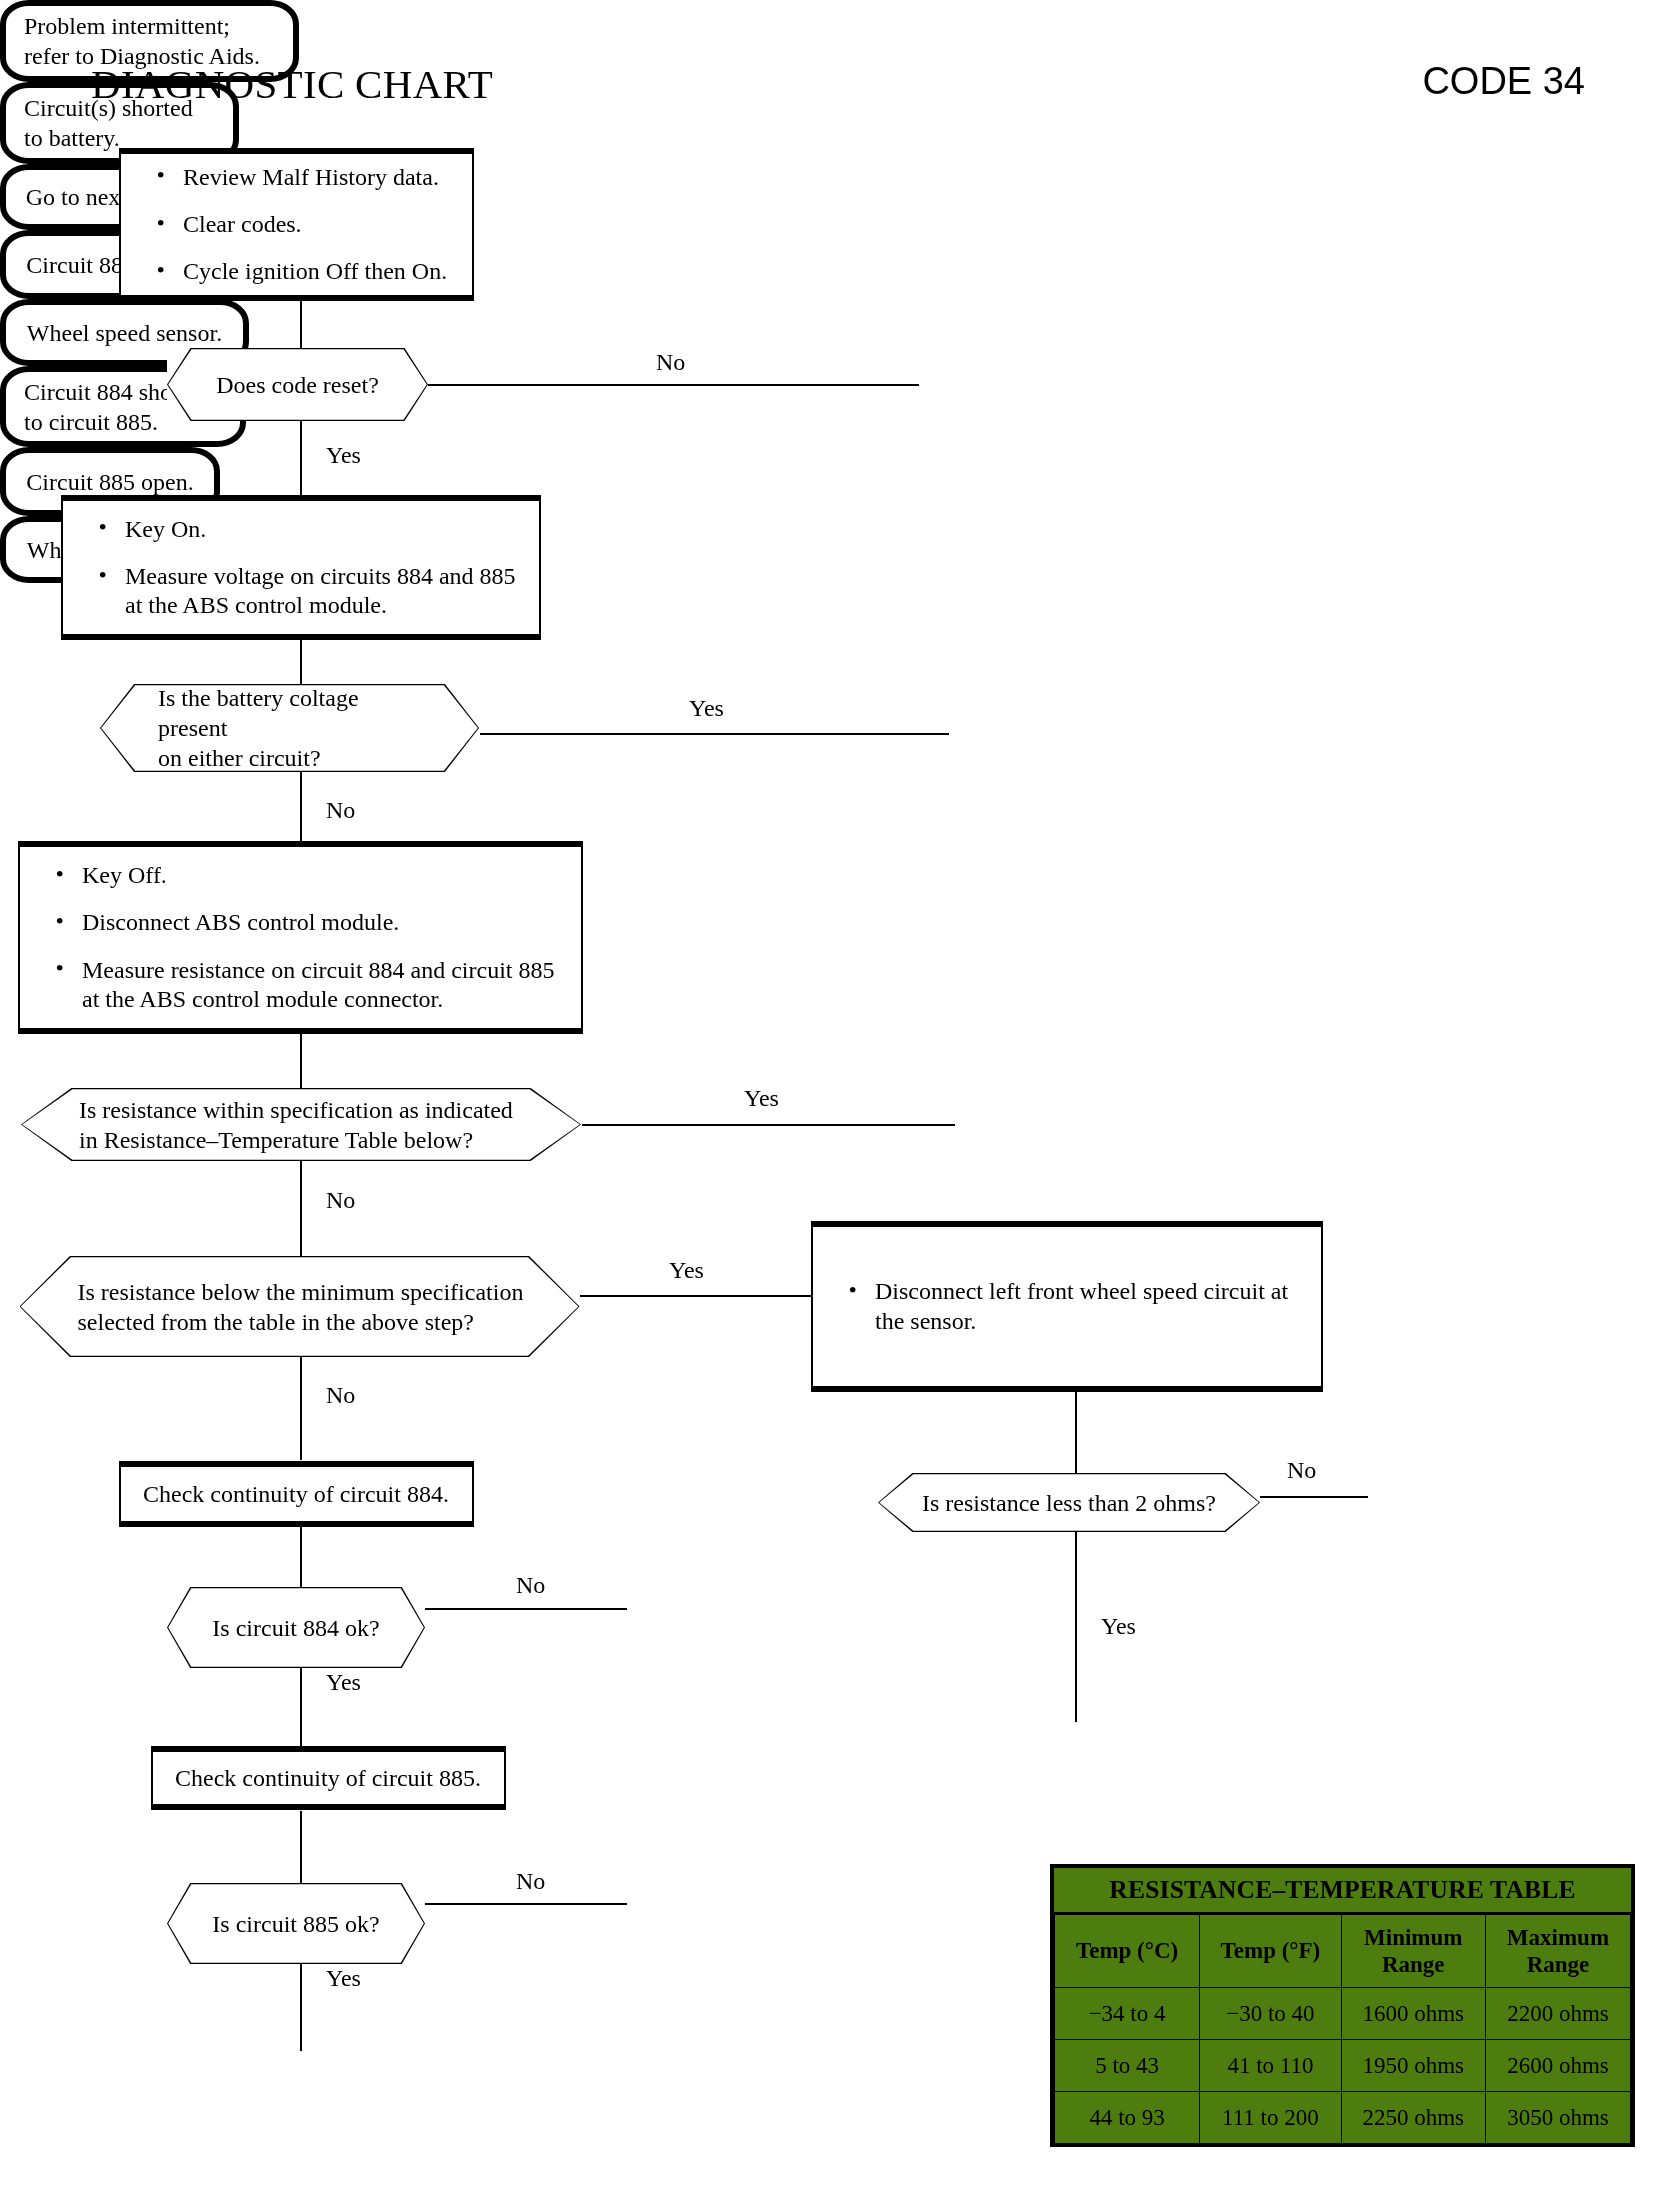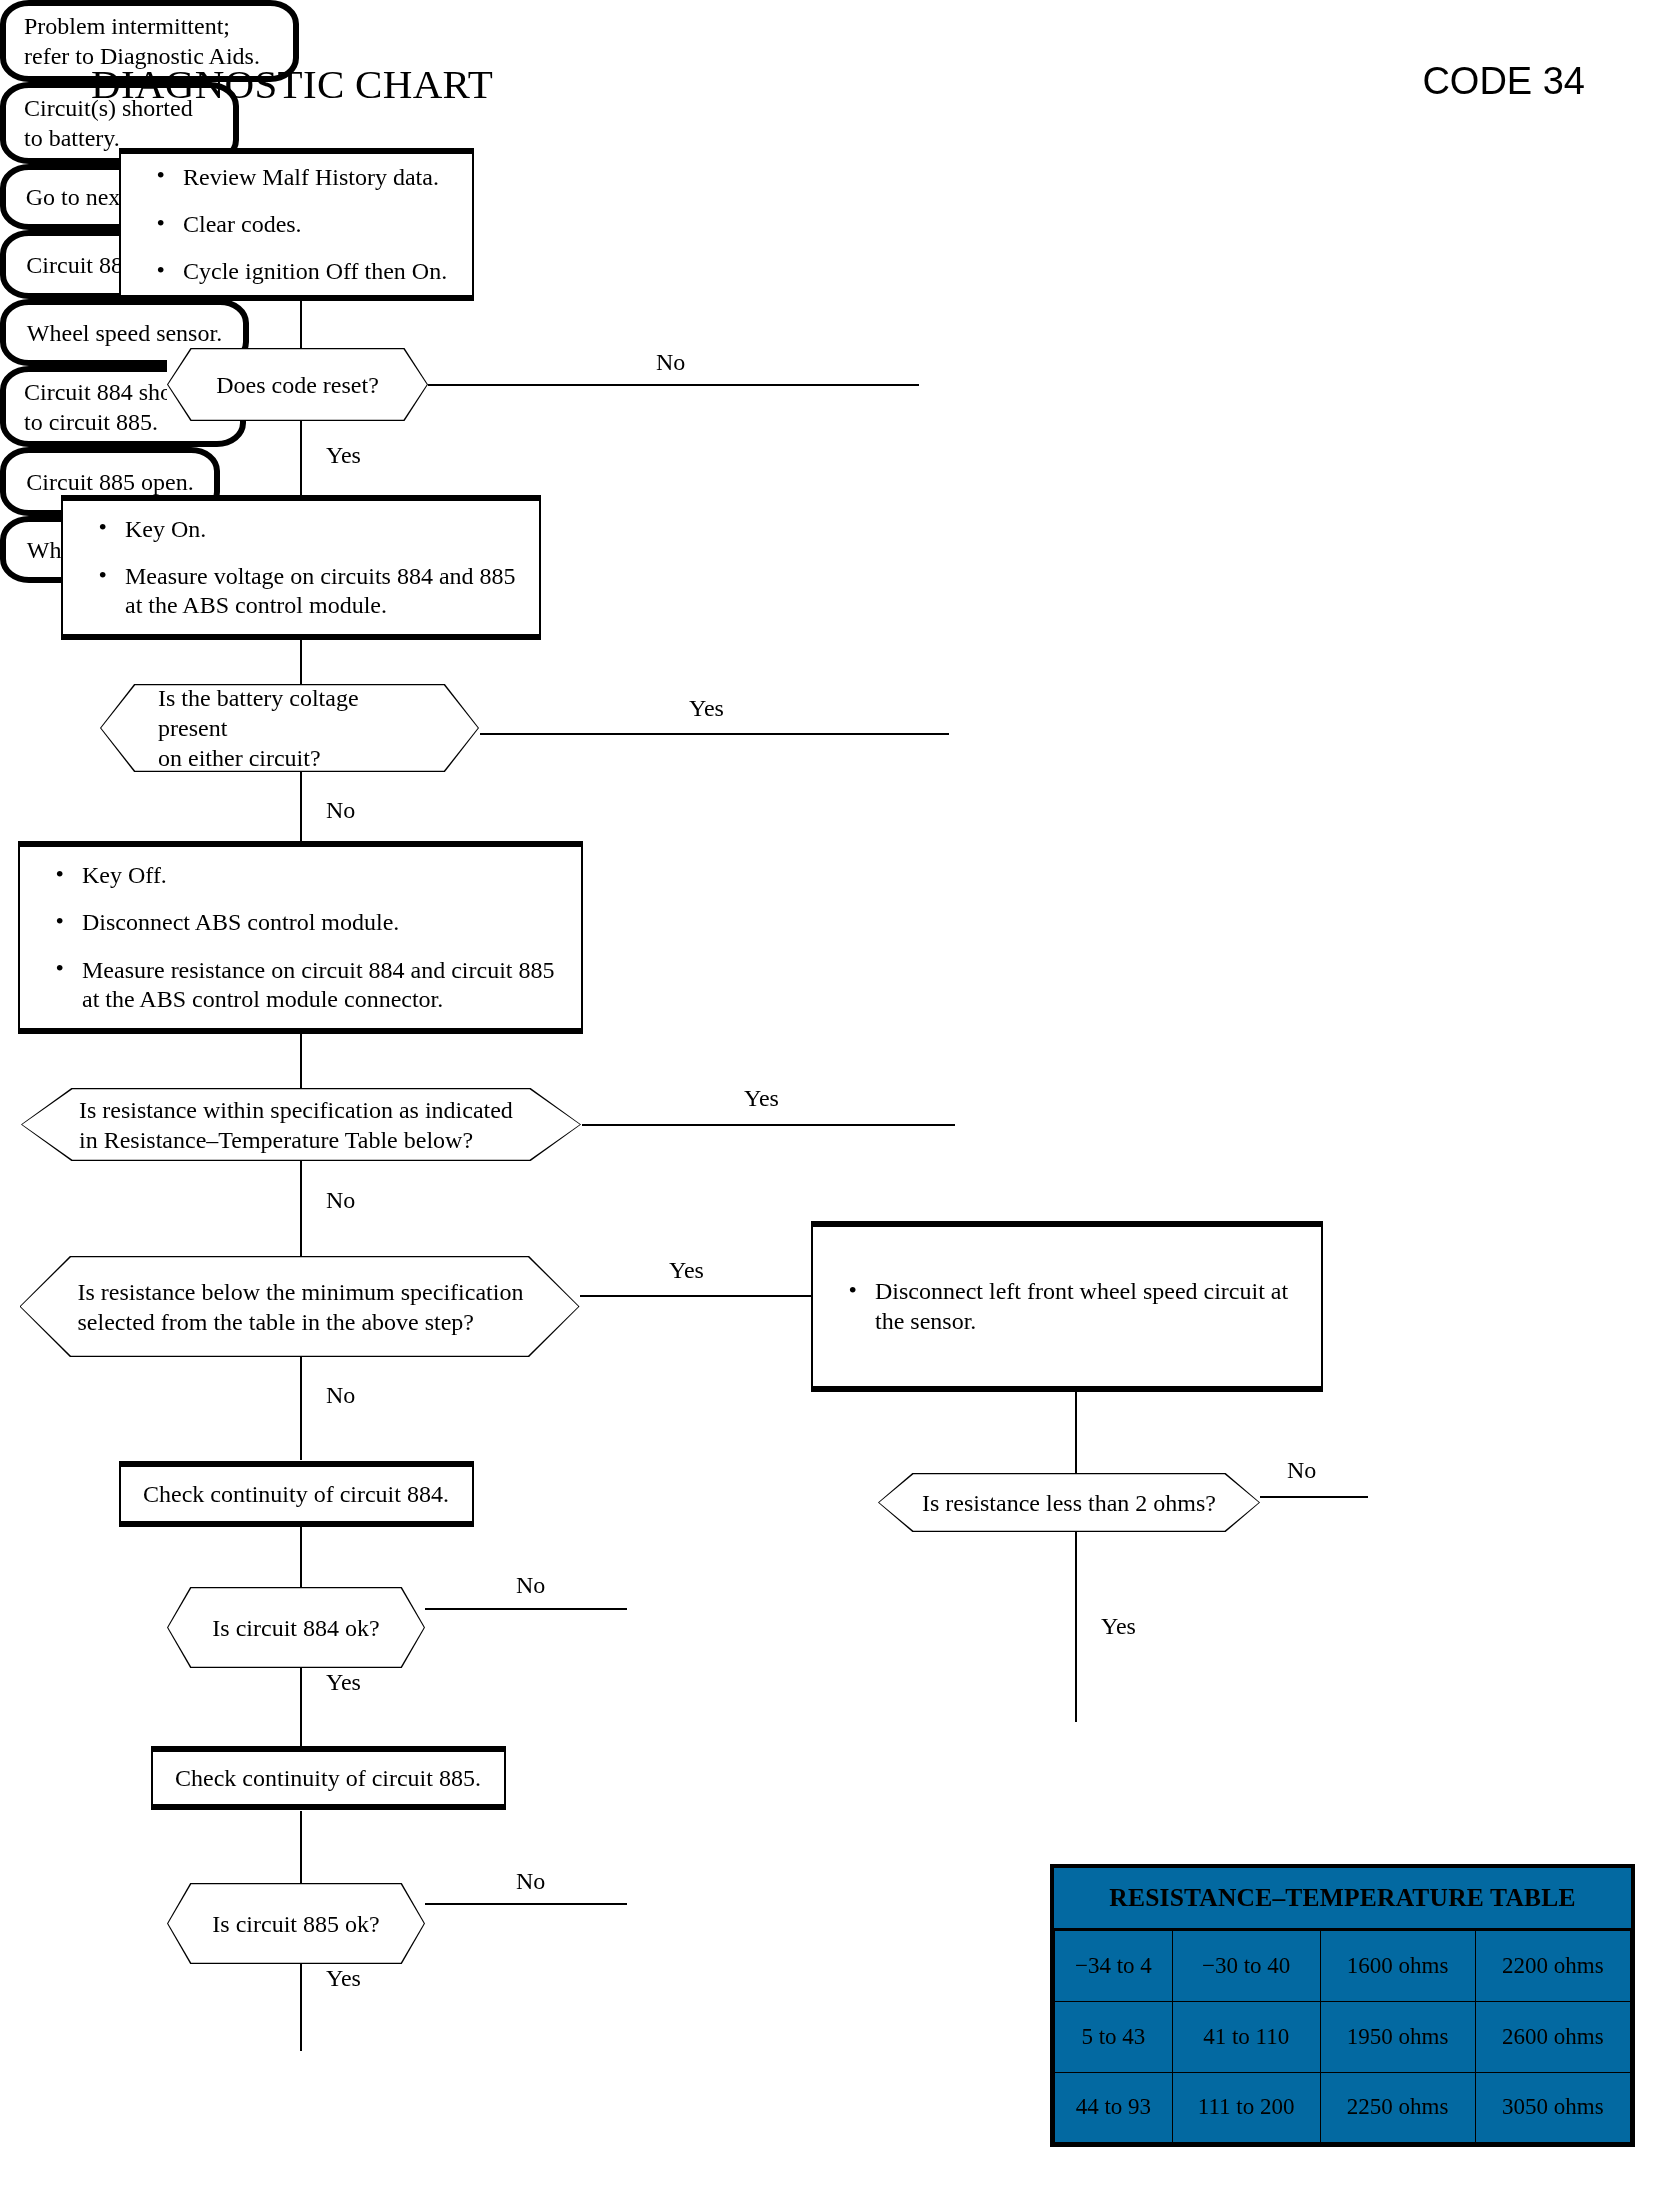--- a/index.html
+++ b/index.html
@@ -48,21 +48,21 @@
 
   
   .term{box-sizing:border-box;background:#fff;
         border:6px solid #000;border-radius:29px/24px;
         display:flex;align-items:center;}
   .term .ttext{font-size:24px;line-height:1.25;width:100%;}
   .term.c .ttext{text-align:center;}
   .term.l .ttext{text-align:left;padding-left:18px;}
 
   
-  #rt-table{box-sizing:border-box;border:4.3px solid #000;background:#0369a1;
+  #rt-table{box-sizing:border-box;border:4.3px solid #000;background:#4d7c0f;
             border-collapse:collapse;}
   #rt-table table{border-collapse:collapse;width:100%;height:100%;}
   #rt-table td,#rt-table th{border:1.8px solid #000;text-align:center;
             font-size:23px;padding:0;vertical-align:middle;}
   #rt-table .cap{border:none;border-bottom:3px solid #000;font-weight:bold;
             font-size:25.5px;letter-spacing:0.2px;height:44px;}
   #rt-table .hd{font-weight:bold;height:72px;line-height:1.18;}
   #rt-table .bodyrow td{height:51px;}
   #rt-table tr:first-child td{border-top:none;}
 </style>
@@ -242,20 +242,36 @@
 <div class="term c" style="left:175px;top:2051px;width:249px;height:67px;">
   <div class="ttext">Wheel speed sensor.</div>
 </div>
 
 <div class="abs" id="rt-table" style="left:1050px;top:1864px;width:585px;height:283px;">
   <table>
     <tbody>
         <tr>
           <td class="cap" colspan="4">RESISTANCE–TEMPERATURE TABLE</td>
         </tr>
+    <tr>
+      <td class="hd">
+        <div>Temp (°C)</div>
+      </td>
+      <td class="hd">
+        <div>Temp (°F)</div>
+      </td>
+      <td class="hd">
+        <div>Minimum</div>
+        <div>Range</div>
+      </td>
+      <td class="hd">
+        <div>Maximum</div>
+        <div>Range</div>
+      </td>
+    </tr>
     <tr class="bodyrow">
       <td>−34 to 4</td>
       <td>−30 to 40</td>
       <td>1600 ohms</td>
       <td>2200 ohms</td>
     </tr>
     <tr class="bodyrow">
       <td>5 to 43</td>
       <td>41 to 110</td>
       <td>1950 ohms</td>

